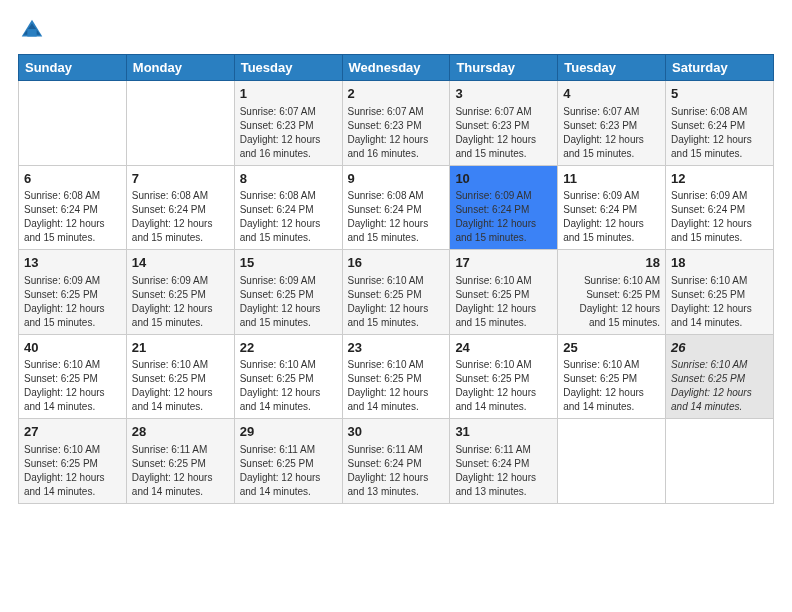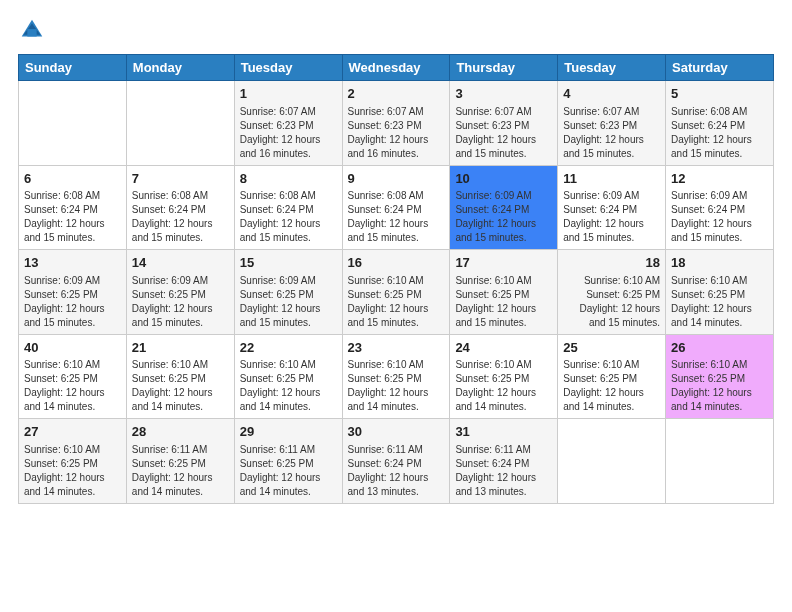--- a/index.html
+++ b/index.html
@@ -294,21 +294,21 @@
             <div class="day-info" style="white-space: pre-line;">Sunrise: 6:10 AM
 Sunset: 6:25 PM
 Daylight: 12 hours and 14 minutes.</div>
           </td>
           <td style="background: rgb(255, 255, 255);">
             <span class="day-number">25</span>
             <div class="day-info" style="white-space: pre-line;">Sunrise: 6:10 AM
 Sunset: 6:25 PM
 Daylight: 12 hours and 14 minutes.</div>
           </td>
-          <td style="background: #f0abfc;">
+          <td style="background: #e5e5e5; font-style: italic;">
             <span class="day-number">26</span>
             <div class="day-info" style="white-space: pre-line;">Sunrise: 6:10 AM
 Sunset: 6:25 PM
 Daylight: 12 hours and 14 minutes.</div>
           </td>
         </tr>
         <tr>
           <td style="background: rgb(245, 245, 245);">
             <span class="day-number">27</span>
             <div class="day-info" style="white-space: pre-line;">Sunrise: 6:10 AM

